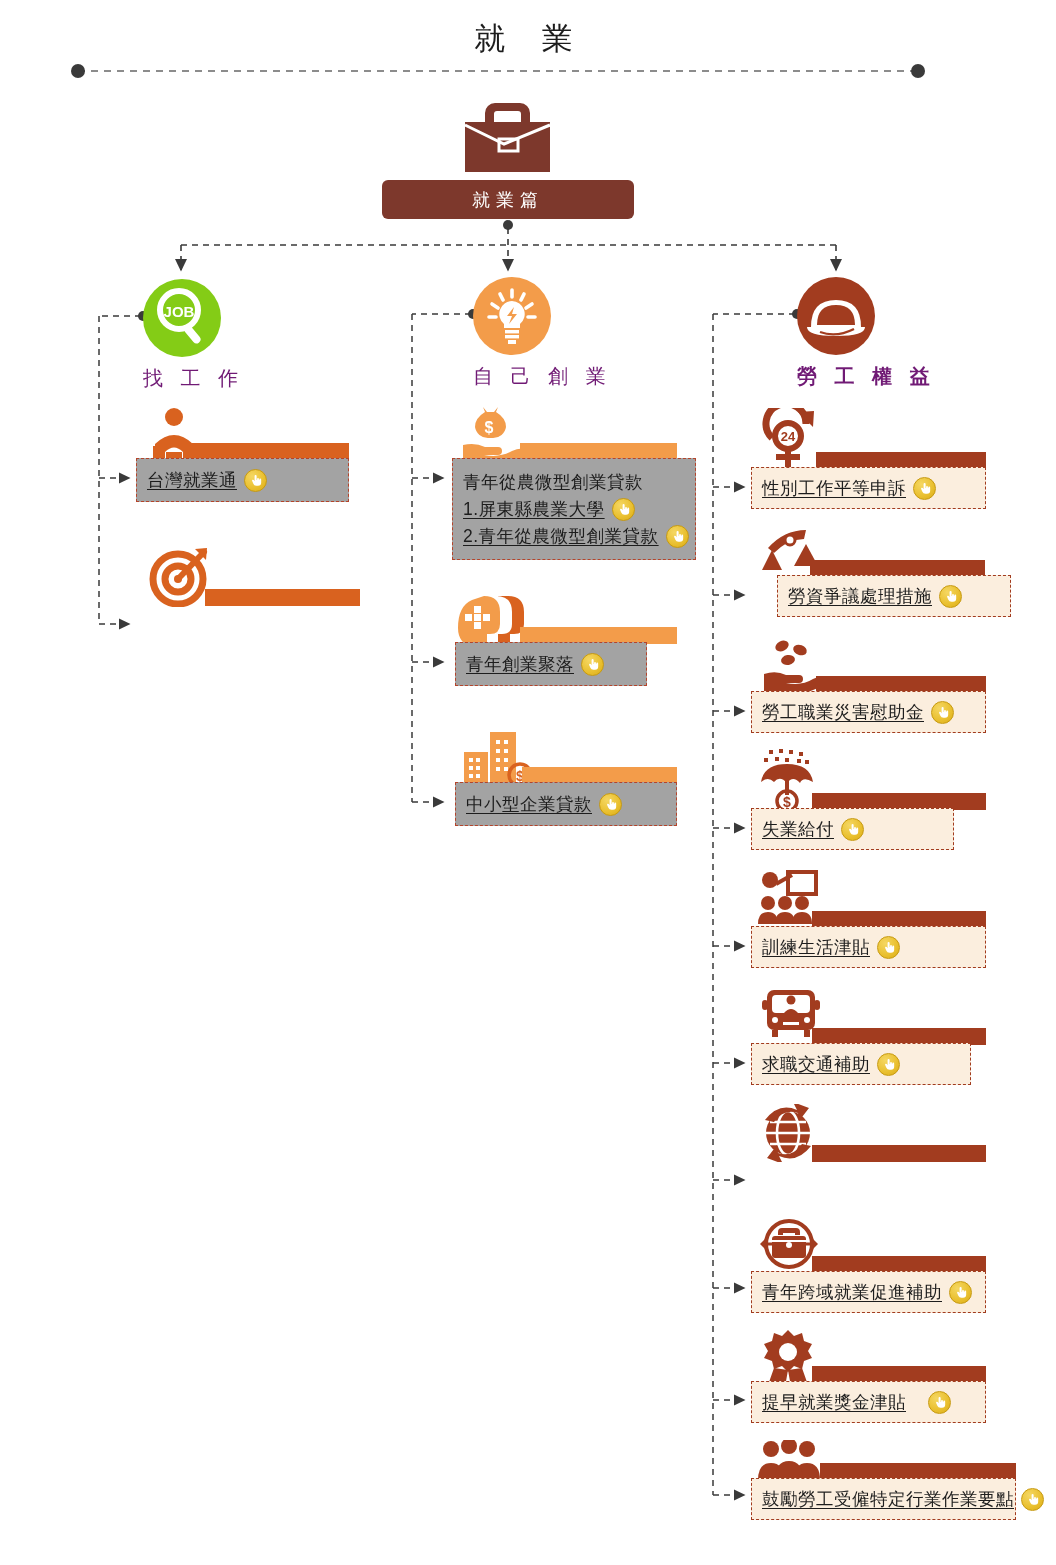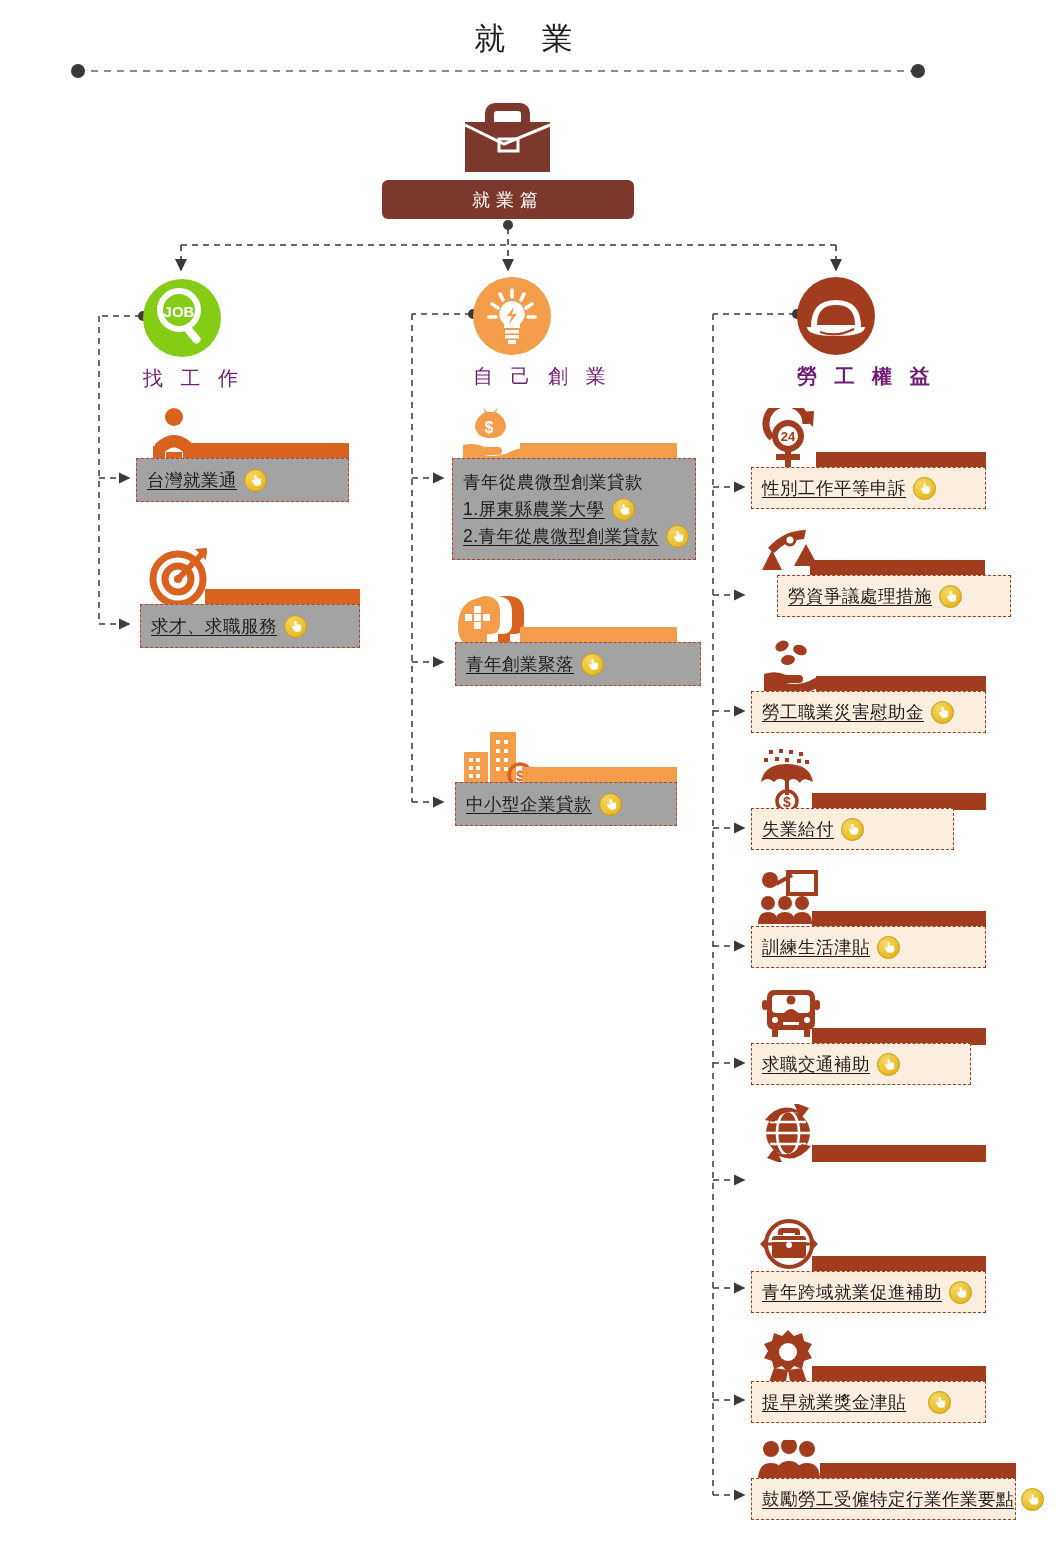--- a/index.html
+++ b/index.html
@@ -181,32 +181,20 @@
   <div class="itemicon" style="left:148px;top:545px;">
     <svg viewBox="0 0 64 62" width="64" height="62">
       <circle cx="30" cy="34" r="25" fill="none" stroke="#d9621f" stroke-width="7"></circle>
       <circle cx="30" cy="34" r="13" fill="none" stroke="#d9621f" stroke-width="7"></circle>
       <circle cx="30" cy="34" r="4" fill="#d9621f"></circle>
       <path d="M30 34 L56 7" stroke="#d9621f" stroke-width="6" stroke-linecap="round"></path>
       <path d="M47 4 L59 3 L58 15 z" fill="#d9621f"></path>
     </svg>
   </div>
   <div class="cardbar" style="left:205px;top:589px;width:155px;background:#d9621f;"></div>
-  <div class="card" style="left:140px;top:604px;width:220px;height:44px;">
-    <div class="card-lines">
-      <div class="card-line">
-        <span class="card-text">求才、求職服務</span>
-        <span class="click">
-          <svg viewBox="0 0 14 14" width="13" height="13">
-              <path d="M6 2.2 a1.1 1.1 0 0 1 2.2 0 v4.3 h.5 v-1.2 a1 1 0 0 1 2 0 v1.2 h.4 v-.7 a1 1 0 0 1 2 0 v3.6 q0 3.3 -3.4 3.3 h-1.6 q-2.6 0 -3.4 -2.2 l-1.3 -3 a1 1 0 0 1 1.7 -1 l.9 1.3 z" fill="#fff"></path>
-            </svg>
-        </span>
-      </div>
-    </div>
-  </div>
 
   <div class="cat" style="left:473px;top:277px;">
     <div class="cat-circle" style="background:#f39c4a;">
       <svg viewBox="0 0 78 78" width="78" height="78">
         <g stroke="#fff" stroke-width="3.6" stroke-linecap="round">
           <line x1="39" y1="13" x2="39" y2="20"></line>
           <line x1="27" y1="17" x2="30" y2="23"></line>
           <line x1="51" y1="17" x2="48" y2="23"></line>
           <line x1="19" y1="27" x2="25" y2="31"></line>
           <line x1="59" y1="27" x2="53" y2="31"></line>
@@ -263,21 +251,21 @@
       <g fill="#fff">
         <rect x="16" y="12" width="7" height="7"></rect>
           <rect x="7" y="20" width="7" height="7"></rect>
         <rect x="16" y="20" width="7" height="7"></rect>
           <rect x="25" y="20" width="7" height="7"></rect>
         <rect x="16" y="28" width="7" height="7"></rect>
       </g>
     </svg>
   </div>
   <div class="cardbar" style="left:520px;top:627px;width:157px;background:#f39c4a;"></div>
-  <div class="card" style="left:455px;top:642px;width:246px;height:44px;">
+  <div class="card" style="left:455px;top:642px;width:192px;height:44px;">
     <div class="card-lines">
       <div class="card-line">
         <span class="card-text">青年創業聚落</span>
         <span class="click">
           <svg viewBox="0 0 14 14" width="13" height="13">
               <path d="M6 2.2 a1.1 1.1 0 0 1 2.2 0 v4.3 h.5 v-1.2 a1 1 0 0 1 2 0 v1.2 h.4 v-.7 a1 1 0 0 1 2 0 v3.6 q0 3.3 -3.4 3.3 h-1.6 q-2.6 0 -3.4 -2.2 l-1.3 -3 a1 1 0 0 1 1.7 -1 l.9 1.3 z" fill="#fff"></path>
             </svg>
         </span>
       </div>
     </div>

